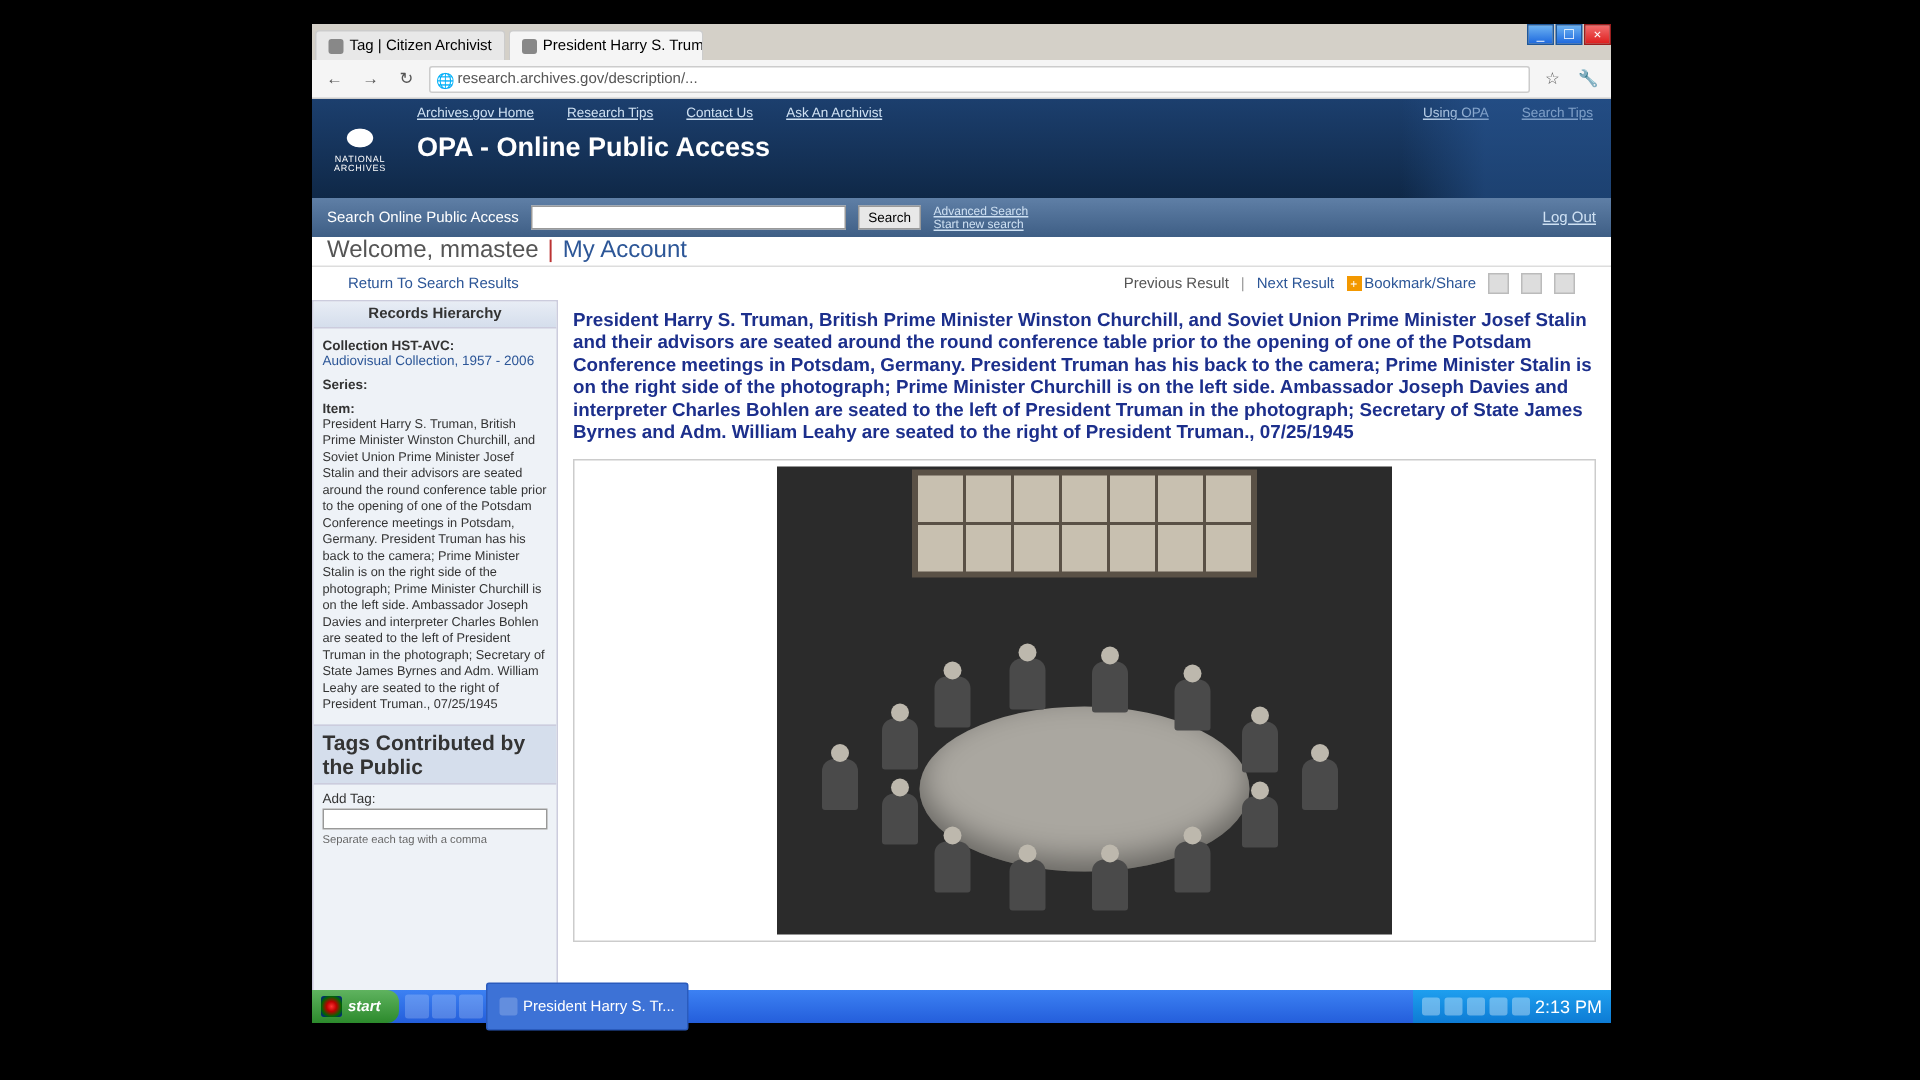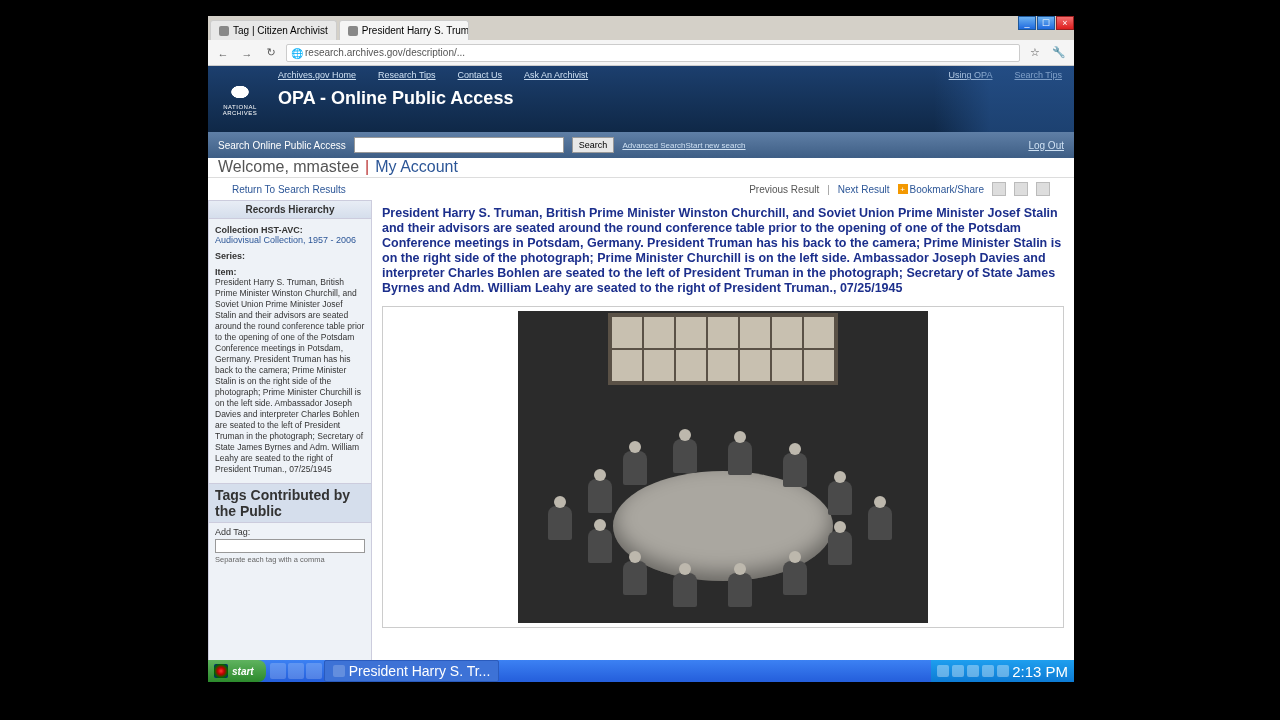--- a/index.html
+++ b/index.html
@@ -27,21 +27,21 @@
 .opa-nav .right-links{margin-left:auto;margin-right:12px;display:flex;gap:22px}
 .opa-title{padding-left:6px;padding-top:4px}
 .opa-title h1{font-size:18px;font-weight:bold;color:#fff}
 .opa-title p{font-size:10px;font-style:italic;color:#e3ecf7;margin-top:2px}
 .opa-bg-art{position:absolute;right:0;top:0;width:140px;height:66px;background:linear-gradient(90deg,transparent,#2a5a9a 40%);opacity:.5}
 
 .searchbar{background:linear-gradient(#5f7fa6,#3e5e85);height:26px;display:flex;align-items:center;padding:0 10px;gap:8px;font-size:10px;color:#fff}
 .searchbar label{font-size:10px}
 .searchbar input{height:16px;width:210px;background:#fff;border:1px solid #999;font-size:10px;padding:0 2px}
 .searchbar .search-btn{height:16px;padding:0 6px;font-size:9px;background:#e8e8e8;border:1px solid #999;cursor:pointer}
-.searchbar .adv{display:flex;line-height:9px}
+.searchbar .adv{display:flex;flex-direction:column;line-height:9px}
 .searchbar .adv a{color:#cfe1f3;font-size:8px;text-decoration:underline}
 .searchbar .logout{margin-left:auto;color:#cfe1f3;text-decoration:underline;cursor:pointer}
 
 .welcome{height:20px;background:#fff;border-bottom:1px solid #ddd;display:flex;padding:0 10px;font-size:16px;color:#555}
 .welcome .sep{margin:0 6px;color:#b33}
 .welcome a{color:#2c5697;text-decoration:none}
 
 .actionrow{height:22px;display:flex;align-items:center;padding:0 24px;font-size:10px}
 .actionrow a{color:#2c5697;text-decoration:none}
 .actionrow .right{margin-left:auto;display:flex;align-items:center;gap:8px;color:#555}
@@ -73,22 +73,22 @@
 .person::before{content:"";position:absolute;left:6px;top:-10px;width:12px;height:12px;border-radius:50%;background:#bdb8ad}
 .p1{left:70px;top:168px}.p2{left:105px;top:140px}.p3{left:155px;top:128px}.p4{left:210px;top:130px}.p5{left:265px;top:142px}.p6{left:310px;top:170px}
 .p7{left:310px;top:220px}.p8{left:265px;top:250px}.p9{left:210px;top:262px}.p10{left:155px;top:262px}.p11{left:105px;top:250px}.p12{left:70px;top:218px}
 .p13{left:30px;top:195px}.p14{left:350px;top:195px}
 
 .taskbar{position:absolute;left:208px;bottom:38px;width:866px;height:22px;background:linear-gradient(#3c81f3,#245edb);display:flex;align-items:center;font-size:10px;color:#fff}
 .start{height:22px;background:linear-gradient(#5fb35f,#2c8a2c);padding:0 12px 0 6px;display:flex;align-items:center;gap:4px;font-weight:bold;font-style:italic;border-radius:0 8px 8px 0}
 .start-orb{width:14px;height:14px;background:radial-gradient(circle,#f33,#b00,#060,#00b);border-radius:2px}
 .task-items{display:flex;align-items:center;gap:2px;margin-left:4px}
 .tq{width:16px;height:16px;background:rgba(255,255,255,.2);border-radius:2px}
-.task-app{height:22px;background:#3d72d6;border:1px solid #2a5bbd;padding:0 8px;display:flex;align-items:center;gap:4px;font-size:14px;border-radius:2px}
-.systray{margin-left:auto;height:22px;background:linear-gradient(#1e9fef,#0d7bd4);padding:0 6px;display:flex;align-items:center;gap:3px;font-size:15px}
+.task-app{height:32px;background:#3d72d6;border:1px solid #2a5bbd;padding:0 8px;display:flex;align-items:center;gap:4px;font-size:10px;border-radius:2px}
+.systray{margin-left:auto;height:22px;background:linear-gradient(#1e9fef,#0d7bd4);padding:0 6px;display:flex;align-items:center;gap:3px;font-size:12px}
 .tray-icon{width:12px;height:12px;background:rgba(255,255,255,.35);border-radius:2px}
 </style>
 </head>
 <body>
 
 <div class="desktop">
 
   <div class="chrome-tabs">
     <div class="tab inactive">
       <span class="tab-favicon"></span>

